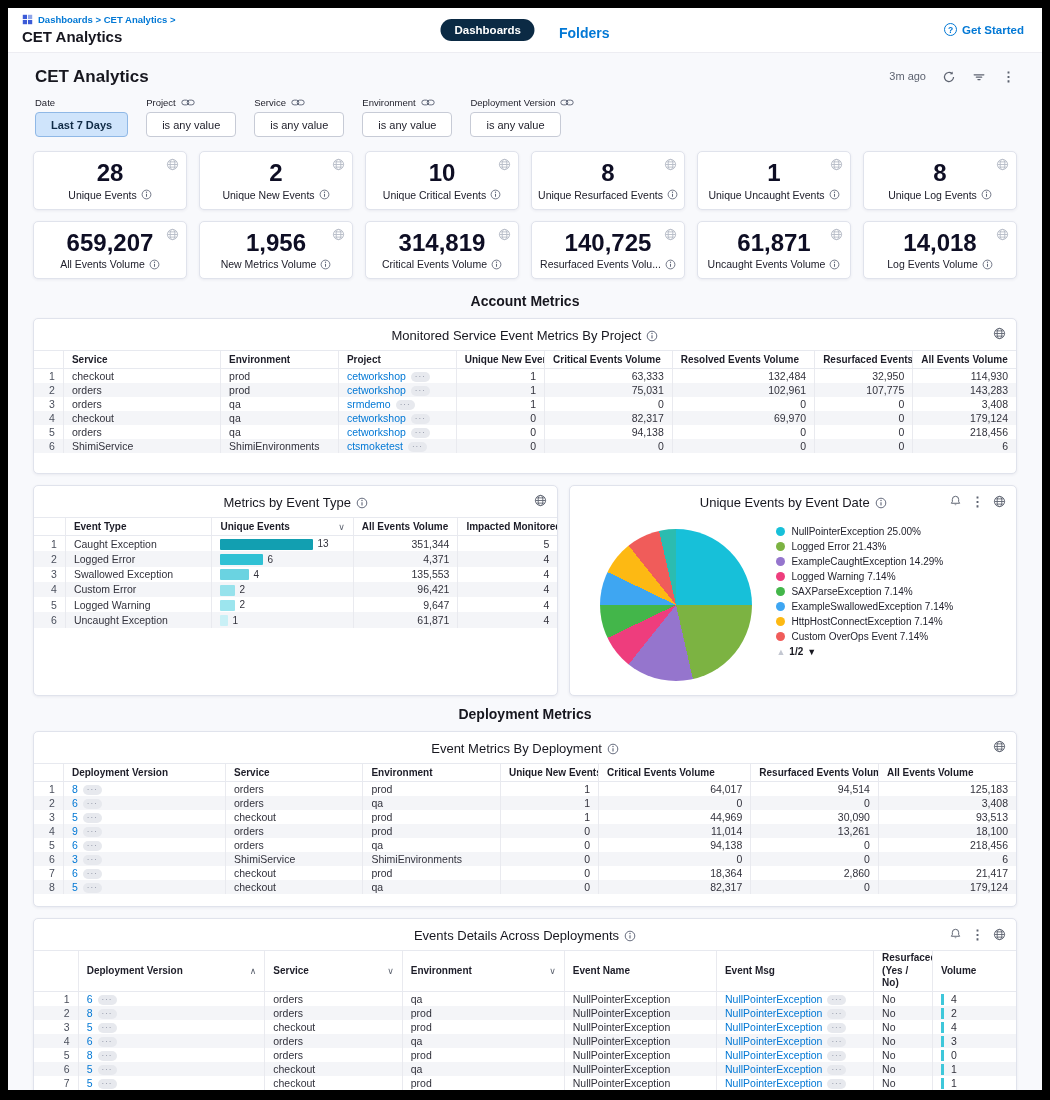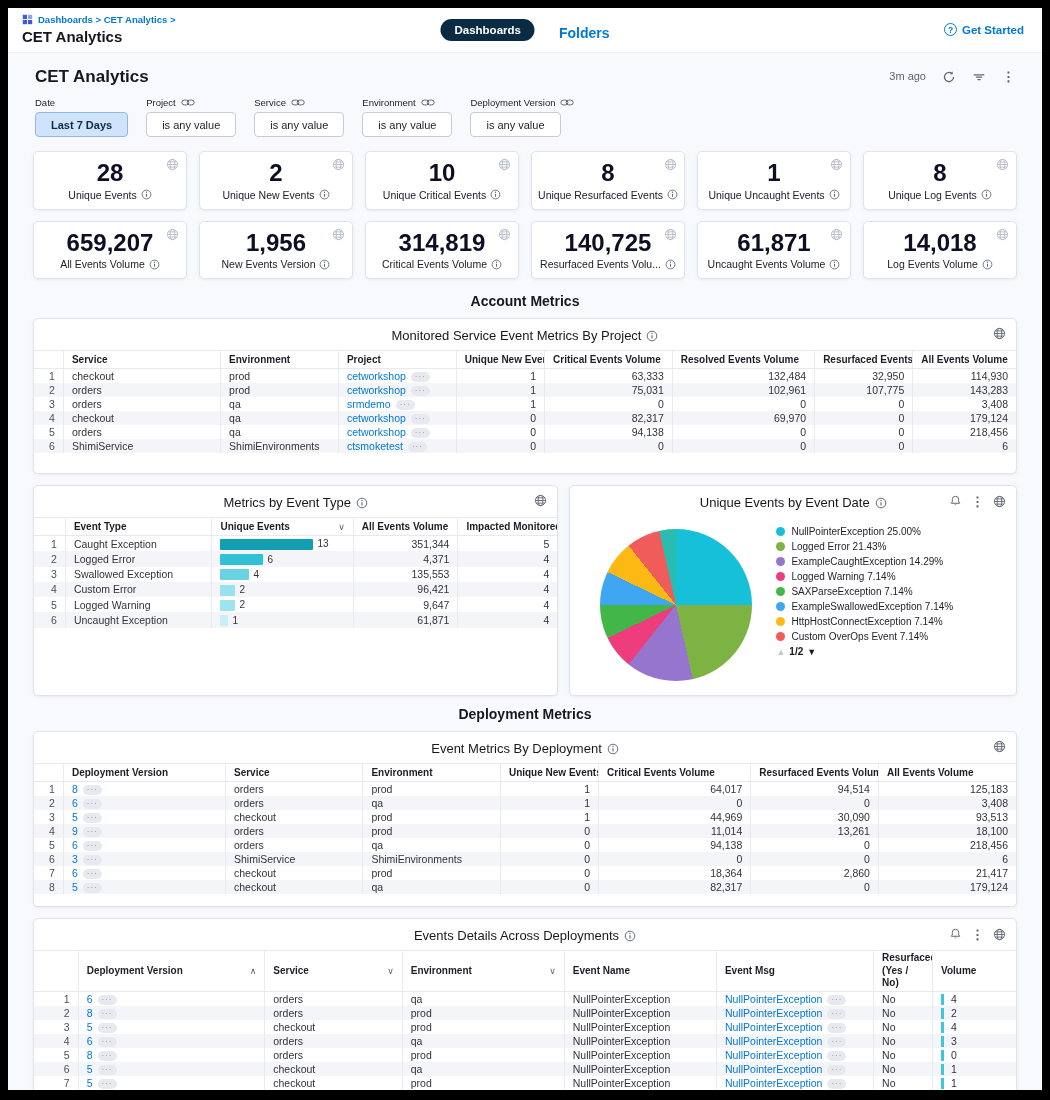--- a/index.html
+++ b/index.html
@@ -296,21 +296,21 @@
             </svg>
           </div>
         </div>
 
         <div class="tile">
           <svg class="ic globe" width="13" height="13">
             <use href="#i-globe"></use>
           </svg>
           <div class="val">1,956</div>
           <div class="lab">
-            <span>New Events Version</span>
+            <span>New Metrics Volume</span>
             <svg class="ic" width="11" height="11">
               <use href="#i-info"></use>
             </svg>
           </div>
         </div>
 
         <div class="tile">
           <svg class="ic globe" width="13" height="13">
             <use href="#i-globe"></use>
           </svg>

